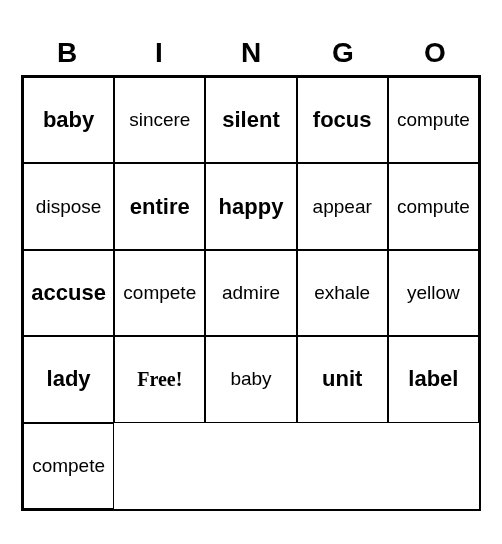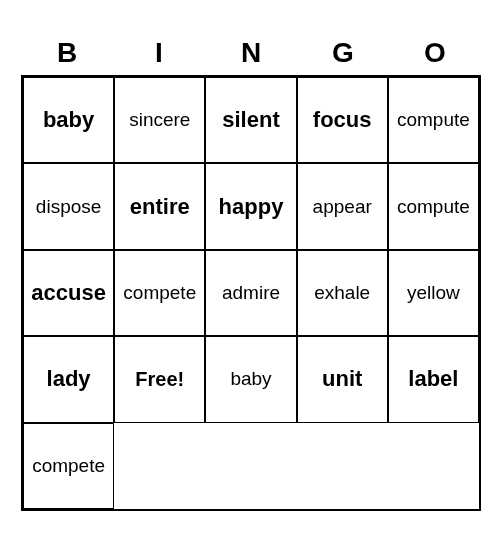--- a/index.html
+++ b/index.html
@@ -59,20 +59,21 @@
     }
 
     .bingo-cell.large-text {
       font-size: 22px;
       font-weight: bold;
     }
 
     .bingo-cell.free {
       font-size: 20px;
       font-weight: bold;
+      font-family: Liberation Serif, serif;
     }
   </style>
 </head>
 <body>
 
 <div class="bingo-container">
   <div class="bingo-header">
   <div class="bingo-header-cell">B</div>
       <div class="bingo-header-cell">I</div>
       <div class="bingo-header-cell">N</div>

